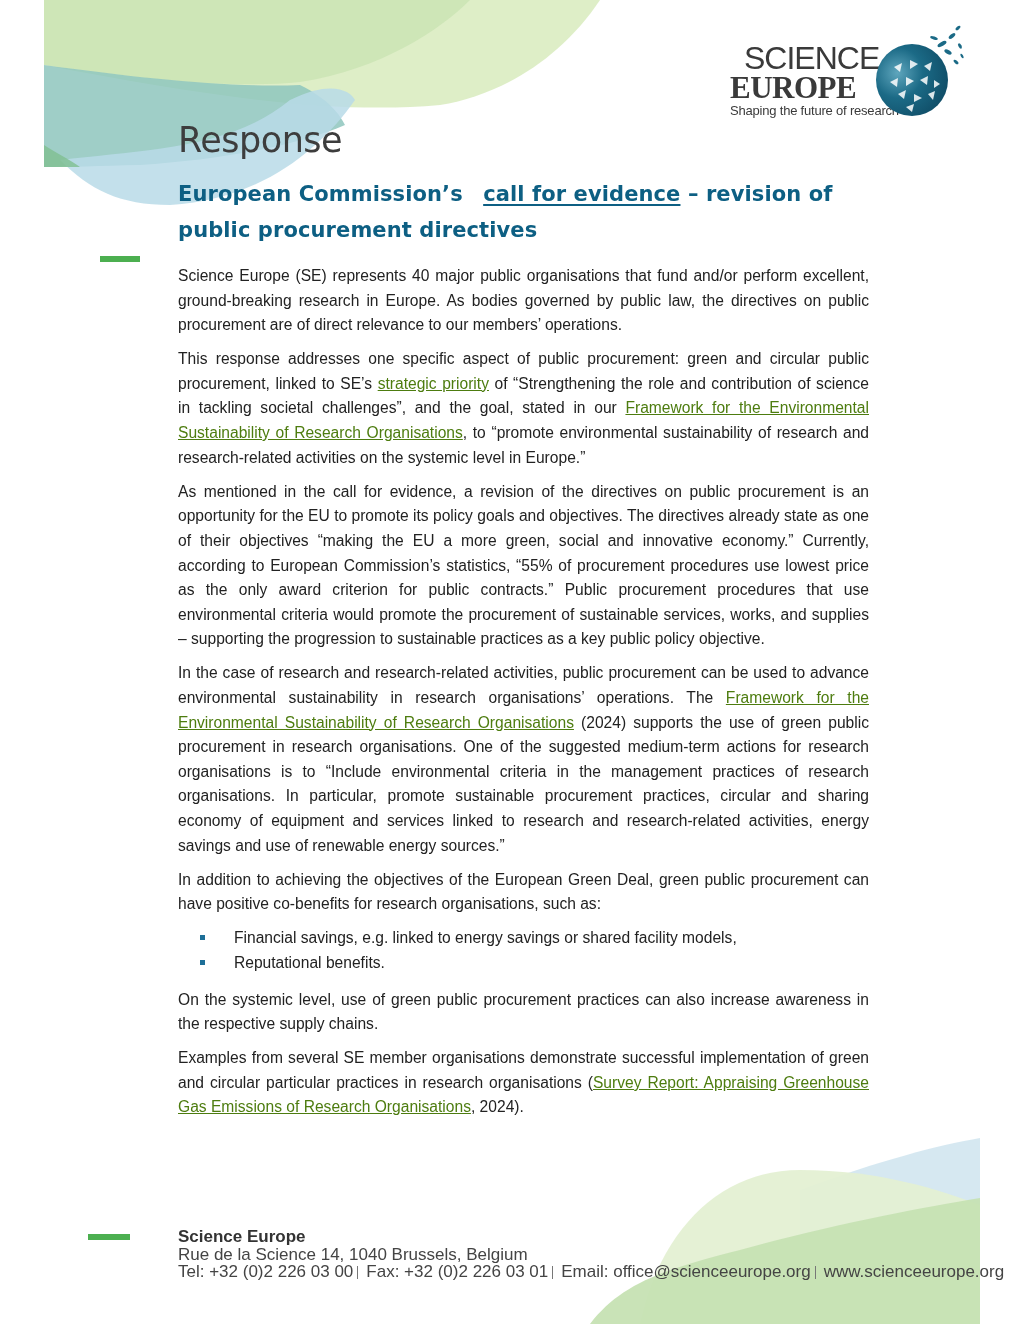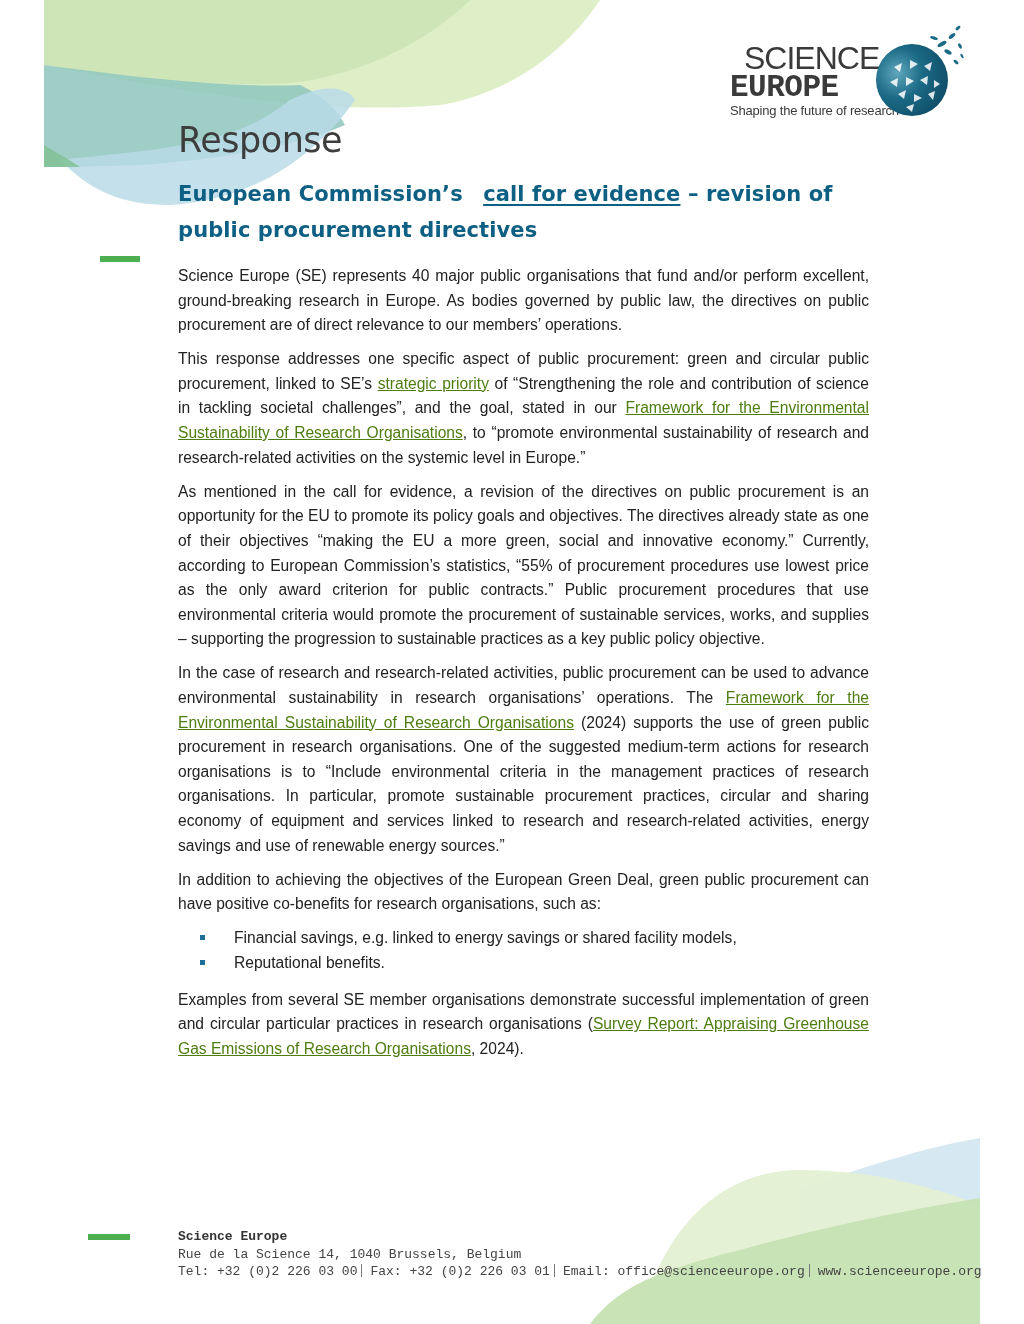--- a/index.html
+++ b/index.html
@@ -5,39 +5,39 @@
   html, body { margin: 0; padding: 0; }
   body {
     width: 1024px; height: 1324px; position: relative; overflow: hidden;
     background: #ffffff;
     font-family: "DejaVu Sans", "Liberation Sans", sans-serif;
     color: #1f1f1f;
   }
   .bg-svg { position: absolute; left: 0; top: 0; width: 1024px; height: 1324px; z-index: 0; }
   .logo { position: absolute; left: 728px; top: 22px; width: 240px; height: 100px; z-index: 2; }
   .logo-text-1 { position: absolute; left: 16px; top: 20px; font-family: "Liberation Sans", sans-serif; font-size: 32px; letter-spacing: -1px; color: #3a3a3a; line-height: 1; }
-  .logo-text-2 { position: absolute; left: 2px; top: 50px; font-family: Liberation Mono, monospace; font-size: 31px; font-weight: bold; letter-spacing: -0.5px; color: #3a3a3a; line-height: 1; }
+  .logo-text-2 { position: absolute; left: 2px; top: 50px; font-family: Liberation Serif, serif; font-size: 31px; font-weight: bold; letter-spacing: -0.5px; color: #3a3a3a; line-height: 1; }
   .logo-text-3 { position: absolute; left: 2px; top: 82px; font-family: "Liberation Sans", sans-serif; font-size: 13px; color: #3a3a3a; line-height: 1; letter-spacing: -0.2px; }
   .logo-globe { position: absolute; left: 144px; top: 0; width: 96px; height: 100px; }
 
   .content { position: absolute; left: 178px; top: 112px; width: 691px; z-index: 2; }
   .page-title { font-family: "DejaVu Sans", sans-serif; font-size: 35px; font-weight: normal; color: #3d3d3d; margin: 6px 0 14px 0; letter-spacing: -0.5px; line-height: 44px; }
   .subtitle { font-family: "DejaVu Sans", sans-serif; font-weight: bold; font-size: 21px; line-height: 36px; color: #0d5f83; margin: 0 0 16px 0; letter-spacing: 0.1px; }
   .subtitle a { color: #0d5f83; text-decoration: underline; text-underline-offset: 3px; margin-left: 13px; }
   p.body { font-family: "Liberation Sans", sans-serif; font-size: 15.6px; line-height: 24.6px; text-align: justify; margin: 0 0 9.5px 0; color: #222; }
   p.body a, .footer a { color: #4d7c0f; text-decoration: underline; }
   ul.bullets { list-style: none; margin: 4px 0 12px 0; padding: 0; }
   ul.bullets li { font-family: "Liberation Sans", sans-serif; font-size: 15.6px; line-height: 24.6px; position: relative; padding-left: 56px; color: #222; }
   .bullet-mark { position: absolute; left: 22px; top: 9px; width: 5px; height: 5px; background: #1d6f98; }
 
   .green-bar { position: absolute; background: #4caf50; z-index: 2; }
   .green-bar.top { left: 100px; top: 256px; width: 40px; height: 6px; }
   .green-bar.bottom { left: 88px; top: 1234px; width: 42px; height: 6px; }
 
-  .footer { position: absolute; left: 178px; top: 1228px; z-index: 2; font-family: Liberation Mono, monospace; font-size: 13px; line-height: 17.5px; color: #444; }
+  .footer { position: absolute; left: 178px; top: 1228px; z-index: 2; font-family: Liberation Sans, sans-serif; font-size: 17px; line-height: 17.5px; color: #444; }
   .footer .org { font-weight: bold; color: #333; }
   .footer .sep { display: inline-block; width: 1px; height: 13px; background: #777; margin: 0 8px 0 4px; vertical-align: -2px; }
 </style>
 </head>
 <body>
 
 <svg class="bg-svg" viewBox="0 0 1024 1324" xmlns="http://www.w3.org/2000/svg">
 
   <path d="M44 0 L600 0 C560 60 500 95 440 105 C330 115 200 95 44 65 Z" fill="#dcedc4" opacity="0.95"></path>
   <path d="M44 0 L470 0 C440 30 380 70 300 82 C220 90 120 75 44 65 Z" fill="#c9e3b3" opacity="0.8"></path>
@@ -104,20 +104,21 @@
   <p class="body"><span>In the case of research and research-related activities, public procurement can be used to advance environmental sustainability in research organisations’ operations. The </span><a href="#">Framework for the Environmental Sustainability of Research Organisations</a><span> (2024) supports the use of green public procurement in research organisations. One of the suggested medium-term actions for research organisations is to “Include environmental criteria in the management practices of research organisations. In particular, promote sustainable procurement practices, circular and sharing economy of equipment and services linked to research and research-related activities, energy savings and use of renewable energy sources.”</span></p>
 
   <p class="body">In addition to achieving the objectives of the European Green Deal, green public procurement can have positive co-benefits for research organisations, such as:</p>
 
   <ul class="bullets">
     <li><span class="bullet-mark"></span><span>Financial savings, e.g. linked to energy savings or shared facility models,</span></li>
     <li><span class="bullet-mark"></span></li>
     <li><span class="bullet-mark"></span><span>Reputational benefits.</span></li>
   </ul>
 
+  <p class="body">On the systemic level, use of green public procurement practices can also increase awareness in the respective supply chains.</p>
 
   <p class="body"><span>Examples from several SE member organisations demonstrate successful implementation of green and circular particular practices in research organisations (</span><a href="#">Survey Report: Appraising Greenhouse Gas Emissions of Research Organisations</a><span>, 2024).</span></p>
 </div>
 
 <div class="green-bar bottom"></div>
 
 <div class="footer">
   <div class="org">Science Europe</div>
   <div>Rue de la Science 14, 1040 Brussels, Belgium</div>
   <div>

